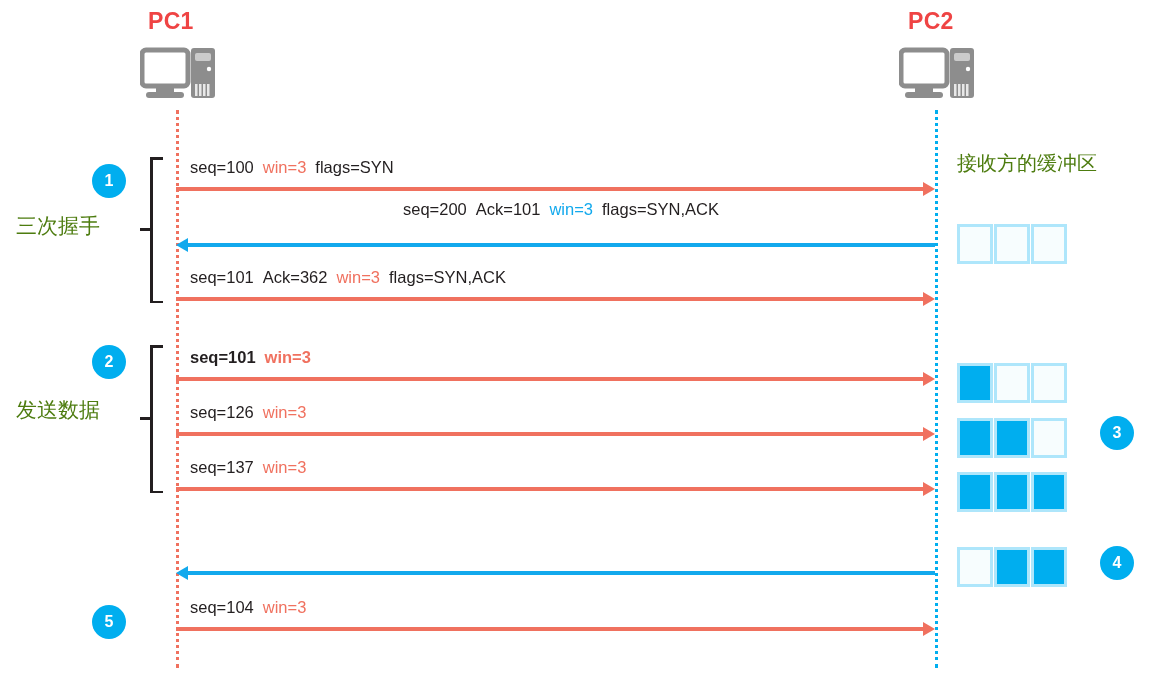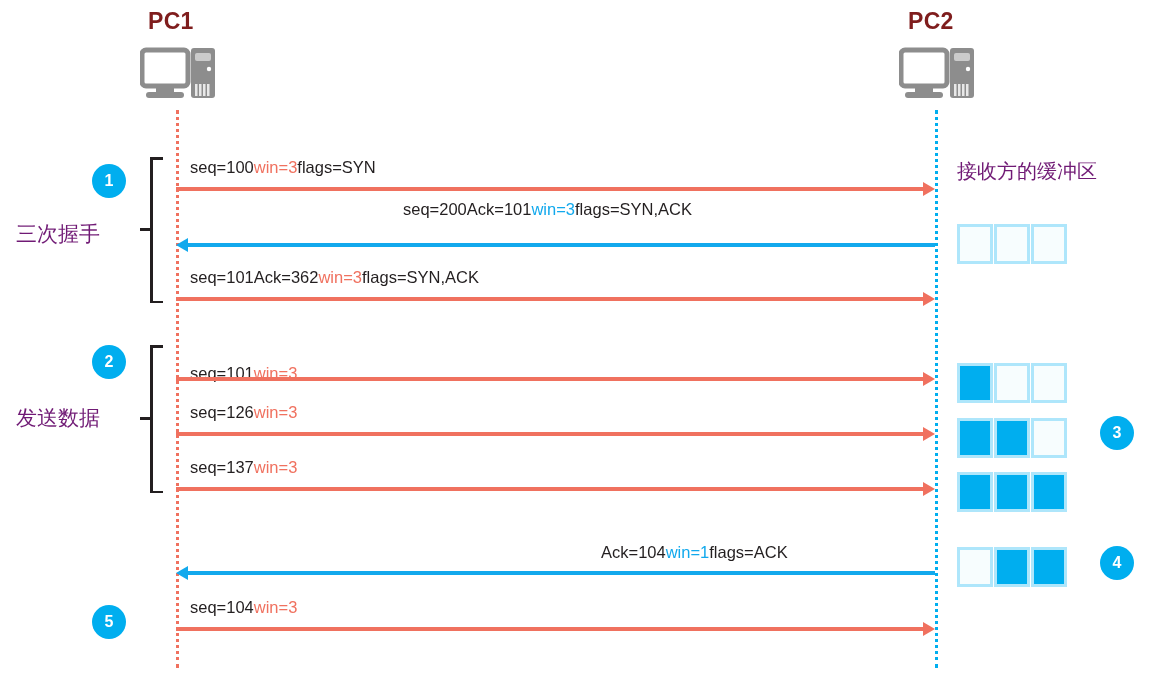--- a/index.html
+++ b/index.html
@@ -5,21 +5,21 @@
   html,body{margin:0;padding:0;}
   body{
     width:1151px;height:678px;background:#ffffff;
     font-family:"Liberation Sans","DejaVu Sans",sans-serif;
     position:relative;overflow:hidden;
   }
   .canvas{position:absolute;left:0;top:0;width:1151px;height:678px;}
   .abs{position:absolute;}
 
   
-  .pc-title{font-size:23px;font-weight:bold;color:#7f1d1d;letter-spacing:.3px;}
+  .pc-title{font-size:23px;font-weight:bold;color:#ef4444;letter-spacing:.3px;}
   .pc-icon{width:78px;height:62px;}
 
   
   .lifeline{position:absolute;width:0;border-left-width:3px;border-left-style:dotted;}
   .lifeline-pc1{border-left-color:#F0715F;}
   .lifeline-pc2{border-left-color:#00AEEF;}
 
   
   .arrow{position:absolute;height:14px;}
   .arrow .shaft{position:absolute;top:5px;height:4px;}
@@ -27,38 +27,38 @@
      border-top:7px solid transparent;border-bottom:7px solid transparent;}
   .arrow.red .shaft{background:#F0715F;}
   .arrow.red .head{border-left:12px solid #F0715F;}
   .arrow.blue .shaft{background:#12A9ED;}
   .arrow.blue .head{border-right:12px solid #12A9ED;}
 
   
   .msg{position:absolute;font-size:16.5px;color:#231f20;white-space:nowrap;}
   .msg .win-red{color:#F0715F;}
   .msg .win-blue{color:#12A9ED;}
-  .msg span+span{}
+  .msg span+span{margin-left:9px;}
 
   
   .bracket{position:absolute;}
   .bracket .vline{position:absolute;left:10px;top:0;bottom:0;width:2.5px;background:#231f20;}
   .bracket .cap{position:absolute;left:10px;width:13px;height:2.5px;background:#231f20;}
   .bracket .cap.top{top:0;}
   .bracket .cap.bot{bottom:0;}
   .bracket .nub{position:absolute;left:0;width:11px;height:2.5px;background:#231f20;}
 
   
   .badge{position:absolute;width:34px;height:34px;border-radius:50%;
      background:#00AEEF;color:#fff;font-size:16px;font-weight:bold;
      display:flex;align-items:center;justify-content:center;}
 
   
-  .cn{position:absolute;font-size:21px;color:#701a75;white-space:nowrap;
-      font-family:"DejaVu Sans","Liberation Sans",sans-serif;margin-top:8px;}
+  .cn{position:absolute;font-size:21px;color:#4d7c0f;white-space:nowrap;
+      font-family:"DejaVu Sans","Liberation Sans",sans-serif;}
 
   
   .buffer{position:absolute;display:flex;background:#ffffff;}
   .cell{width:36px;height:40px;border:3px solid #AEE6FB;box-sizing:border-box;background:#F7FDFE;}
   .cell+.cell{margin-left:1px;}
   .cell.filled{background:#00AEEF;border-color:#AEE6FB;}
 </style>
 </head>
 <body>
 
@@ -146,21 +146,21 @@
 
   <div class="cn" style="left:16px;top:396px;">发送数据</div>
   <div class="bracket" style="left:140px;top:345px;width:24px;height:148px;">
     <div class="vline"></div>
       <div class="cap top"></div>
       <div class="cap bot"></div>
     <div class="nub" style="top:72px;"></div>
   </div>
   <div class="badge" style="left:92px;top:345px;">2</div>
 
-  <div class="msg" style="left:190px;top:364px;">
+  <div class="msg" style="left:190px;top:348px;font-weight:bold;">
     <span>seq=101</span><span class="win-red">win=3</span>
   </div>
   <div class="arrow red" style="left:176px;top:372px;width:759px;">
     <div class="shaft" style="left:0;right:12px;"></div>
     <div class="head" style="right:0;"></div>
   </div>
 
   <div class="msg" style="left:190px;top:403px;">
     <span>seq=126</span><span class="win-red">win=3</span>
   </div>
@@ -187,23 +187,20 @@
     <div class="cell filled"></div>
     <div class="cell"></div>
   </div>
   <div class="buffer" style="left:957px;top:472px;">
     <div class="cell filled"></div>
     <div class="cell filled"></div>
     <div class="cell filled"></div>
   </div>
   <div class="badge" style="left:1100px;top:416px;">3</div>
 
-  <div class="msg" style="left:601px;top:543px;">
-    <span>Ack=104</span><span class="win-blue">win=1</span><span>flags=ACK</span>
-  </div>
   <div class="arrow blue" style="left:176px;top:566px;width:759px;">
     <div class="shaft" style="left:12px;right:0;"></div>
     <div class="head" style="left:0;"></div>
   </div>
 
   <div class="buffer" style="left:957px;top:547px;">
     <div class="cell"></div>
     <div class="cell filled"></div>
     <div class="cell filled"></div>
   </div>

